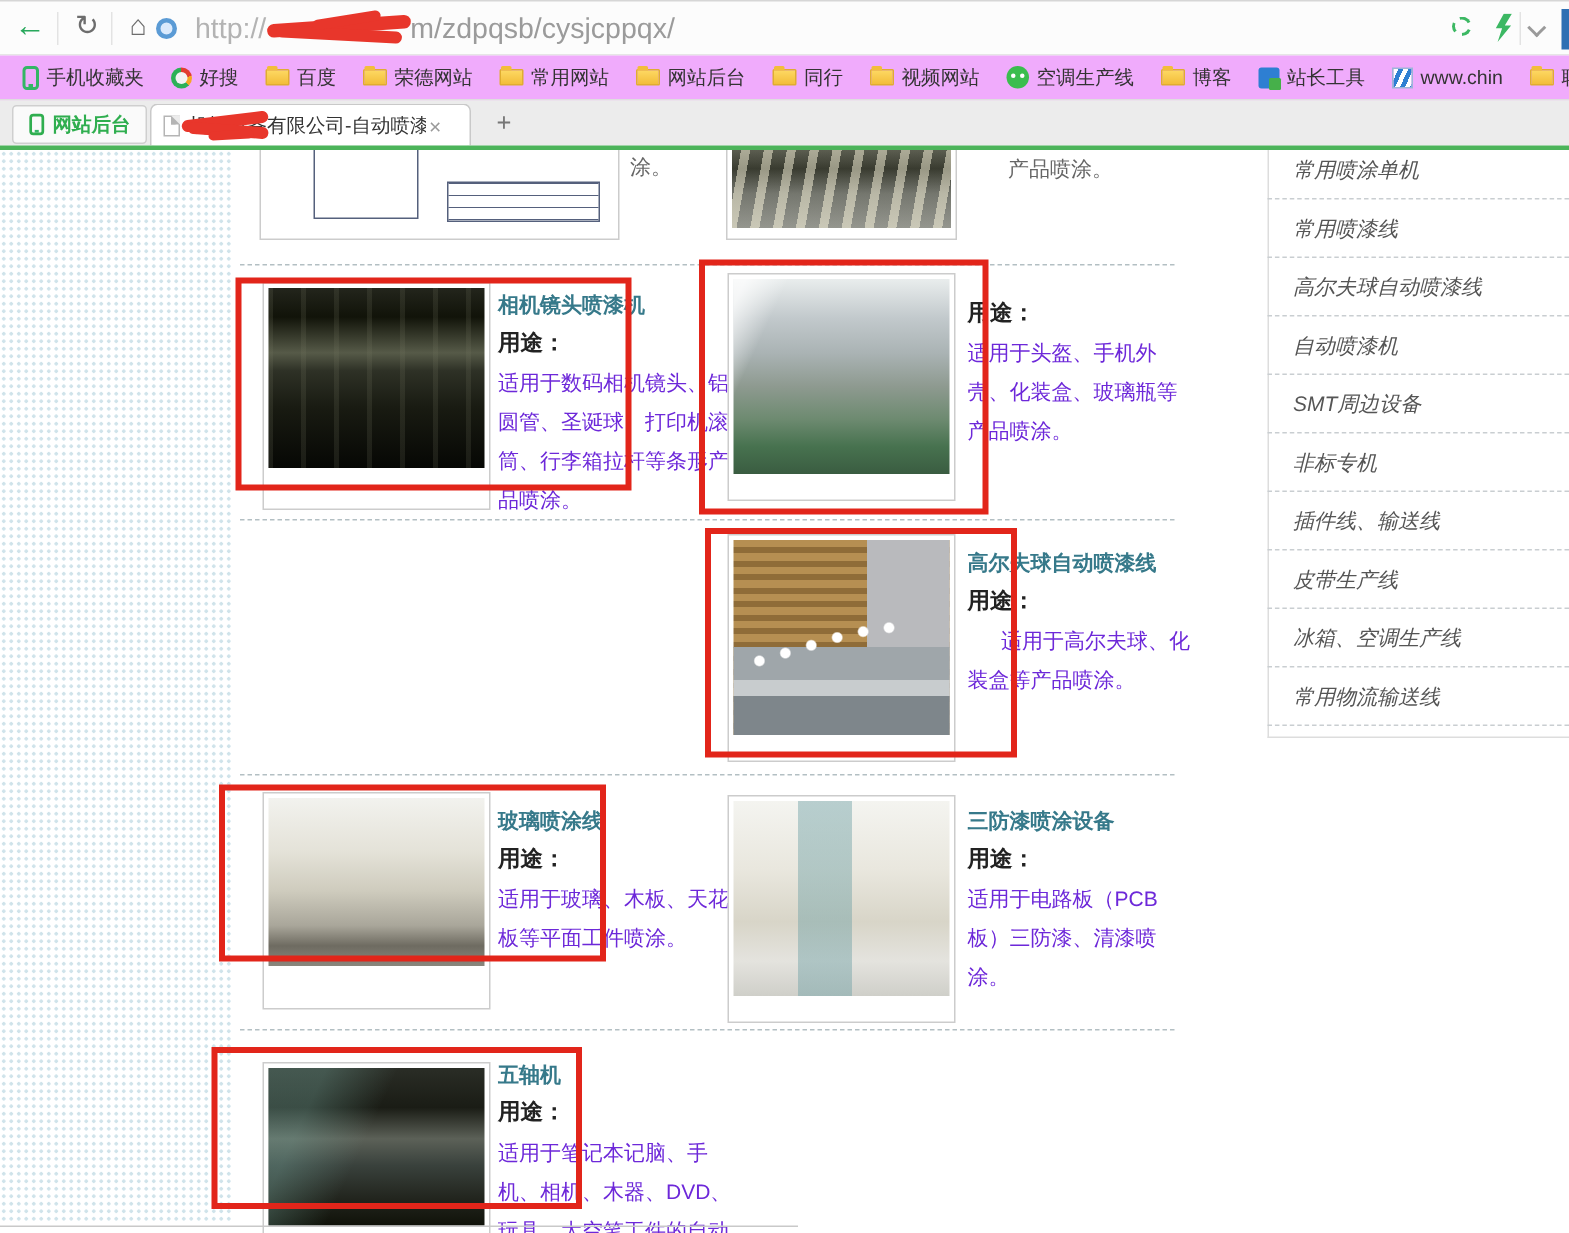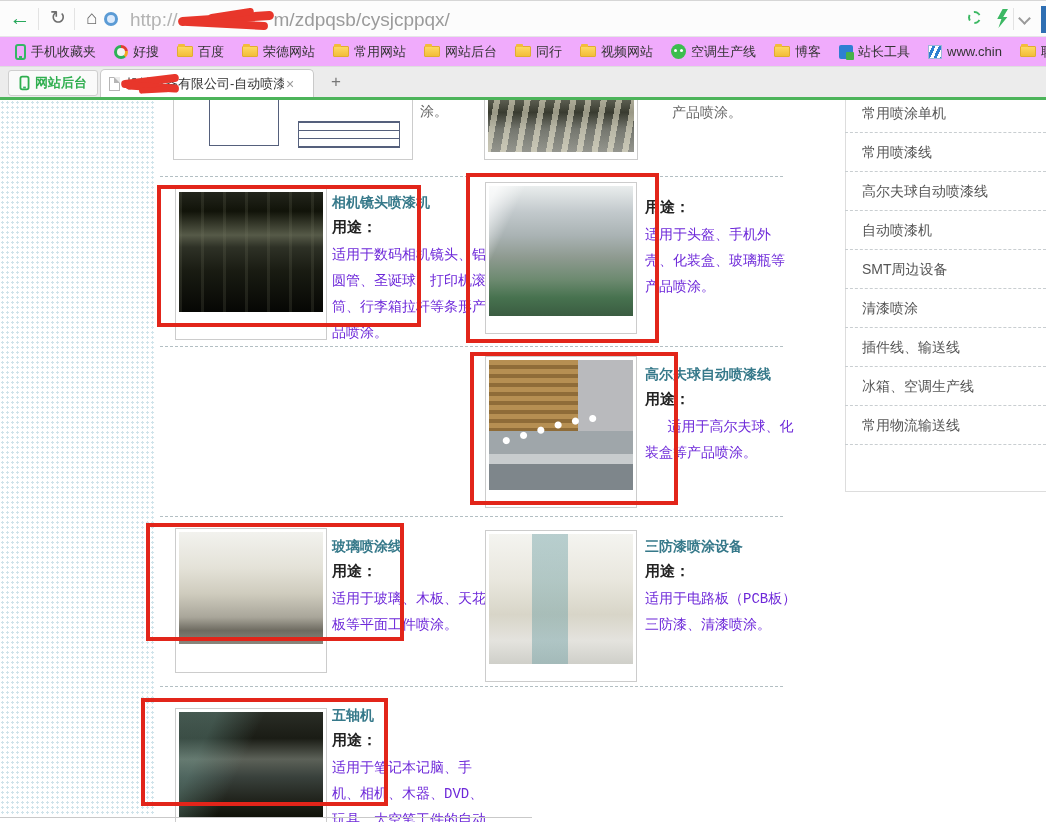--- a/index.html
+++ b/index.html
@@ -69,21 +69,21 @@
   .pattern{position:absolute;left:0;top:0;width:156px;height:716px;
     background-image:radial-gradient(circle,#cfe3ea 1px,transparent 1.2px),
                      linear-gradient(#fff 0 2px,transparent 2px),linear-gradient(90deg,#fff 0 2px,transparent 2px);
     background-size:5px 5px,25px 25px,25px 25px;}
   .dash{position:absolute;left:160px;width:623px;height:0;border-top:1px dashed #b3bfc3;}
   .imgbox{position:absolute;background:#fff;border:1px solid #ccc;padding:3px;cursor:pointer;}
   .photo{width:100%;}
   .ptitle{display:block;font-size:14px;font-weight:bold;color:#36798a;line-height:26px;text-decoration:none;cursor:pointer;}
   .usage{font-size:15px;font-weight:bold;color:#222;line-height:26px;}
   .pdesc{font-size:14px;color:#6d28d9;line-height:26px;}
-  .txtcol{position:absolute;font-family:Liberation Mono, monospace;}
+  .txtcol{position:absolute;}
   .indent{text-indent:1.6em;}
   .frag{position:absolute;font-size:14px;color:#666;}
 
   
   .img-draw{height:104px;background:#fff;position:relative;overflow:hidden;}
   .img-draw .bp-frame{position:absolute;left:14%;top:-60%;width:30%;height:150%;border:1px solid #55607c;}
   .img-draw .bp-table{position:absolute;right:4%;bottom:8%;width:44%;height:26%;border:1px solid #55607c;
      background:linear-gradient(#55607c 1px,transparent 1px);background-size:100% 8px;}
   .img-pr{height:104px;background:
      repeating-linear-gradient(100deg,rgba(214,210,186,.6) 0 6px,rgba(40,42,30,.25) 6px 15px),
@@ -109,21 +109,21 @@
   .img-p5{height:130px;background:
      linear-gradient(90deg,transparent 0 30%,rgba(110,160,165,.45) 30% 55%,transparent 55%),
      linear-gradient(180deg,#f4f4f0 0%,#e9e7de 35%,#d8d5c8 62%,#e4e3de 82%,#cfcfc9 100%);}
   .img-p6{height:105px;background:
      linear-gradient(115deg,rgba(120,170,160,.35) 20%,transparent 45%),
      linear-gradient(180deg,#2a2d26 0%,#1a1c15 25%,#5c6158 45%,#39413c 62%,#23261f 82%,#101209 100%);}
 
   
   .sidebar{position:absolute;left:845px;top:-6px;width:201px;}
   .sb-item{height:39px;line-height:39px;padding-left:17px;font-size:14px;color:#555;
-           border-bottom:1px dashed #c9ced1;cursor:pointer;white-space:nowrap;overflow:hidden;}
+           border-bottom:1px dashed #c9ced1;cursor:pointer;white-space:nowrap;overflow:hidden;font-style:italic;}
   .sb-left-border{position:absolute;left:845px;top:0;width:1px;height:392px;background:#ddd;}
   .sb-bottom{position:absolute;left:845px;top:391px;width:201px;height:1px;background:#ddd;}
 
   
   .redbox{position:absolute;border:4px solid #e2251a;pointer-events:none;}
   .bottomline{position:absolute;left:0;top:717px;width:532px;height:1px;background:#c9c9c9;}
 </style>
 </head>
 <body>
 
@@ -297,22 +297,23 @@
 
     <div class="bottomline"></div>
 
     <div class="sb-left-border"></div>
     <div class="sidebar">
       <div class="sb-item">常用喷涂单机</div>
       <div class="sb-item">常用喷漆线</div>
       <div class="sb-item">高尔夫球自动喷漆线</div>
       <div class="sb-item">自动喷漆机</div>
       <div class="sb-item">SMT周边设备</div>
-      <div class="sb-item">清漆喷涂</div>
+      <div class="sb-item">非标专机</div>
       <div class="sb-item">插件线、输送线</div>
+      <div class="sb-item">皮带生产线</div>
       <div class="sb-item">冰箱、空调生产线</div>
       <div class="sb-item">常用物流输送线</div>
     </div>
     <div class="sb-bottom"></div>
 
     <div class="redbox" style="left:157px;top:85px;width:264px;height:142px;"></div>
     <div class="redbox" style="left:466px;top:73px;width:193px;height:170px;"></div>
     <div class="redbox" style="left:470px;top:252px;width:208px;height:153px;"></div>
     <div class="redbox" style="left:146px;top:423px;width:258px;height:118px;"></div>
     <div class="redbox" style="left:141px;top:598px;width:247px;height:108px;"></div>

